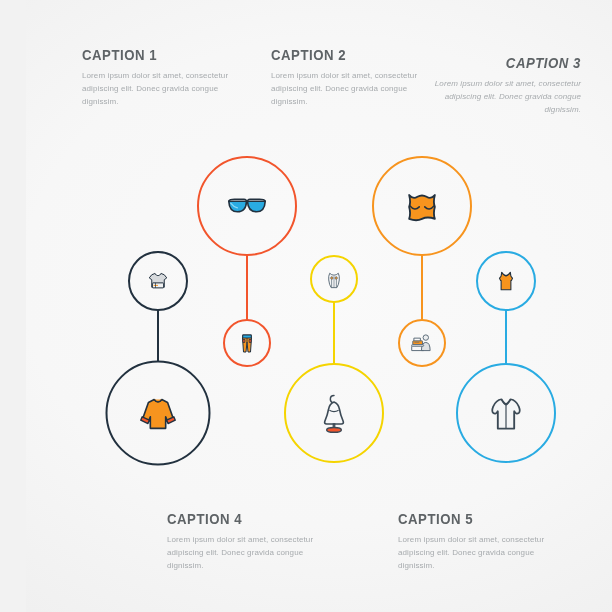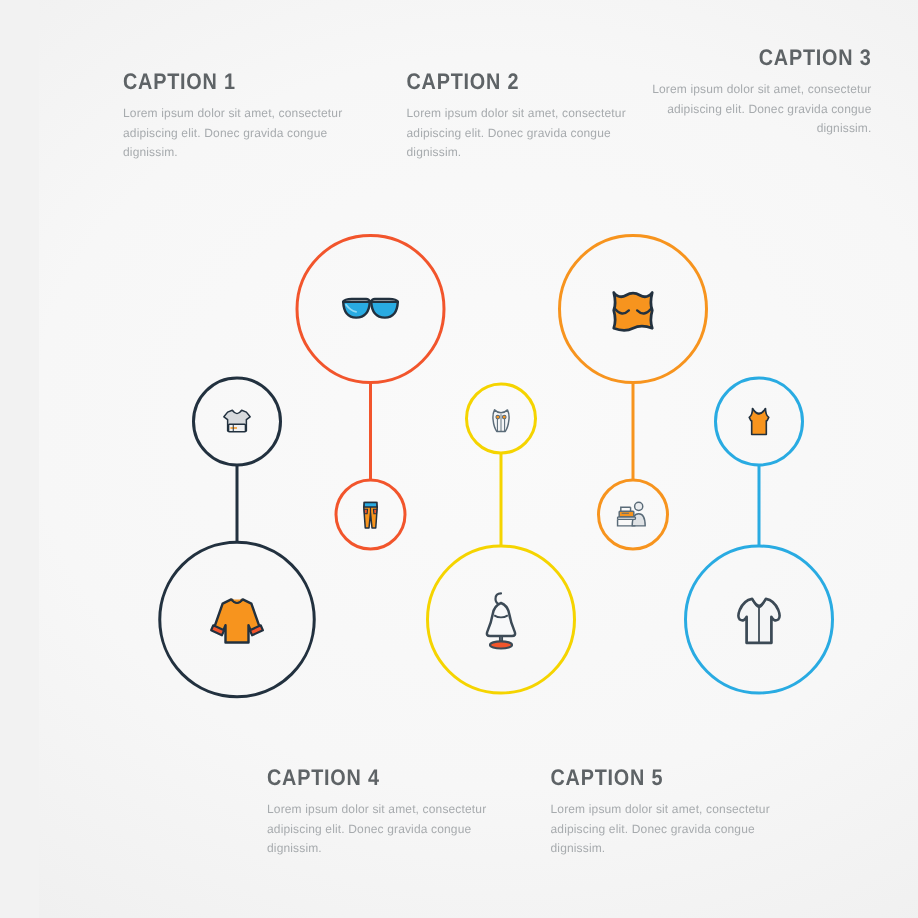--- a/index.html
+++ b/index.html
@@ -43,23 +43,23 @@
     line-height: 1.62;
     color: #a7abae;
     margin: 0;
     letter-spacing: 0.1px;
   }
   .cap-right .caption-title { text-align: right; transform-origin: right center; }
   .cap-right .caption-body  { text-align: right; }
 
   #cap1 { left: 56px;  top: 46px; }
   #cap2 { left: 245px; top: 46px; }
-  #cap3 { left: 392px; top: 30px; width: 163px; }
-  #cap4 { left: 152px; top: 510px; }
-  #cap5 { left: 341px; top: 510px; }
+  #cap3 { left: 392px; top: 54px; width: 163px; font-style: italic; }
+  #cap4 { left: 141px; top: 510px; }
+  #cap5 { left: 372px; top: 510px; }
 
   
   #graph { position: absolute; left: 0; top: 0; width: 612px; height: 612px; }
   .ring { fill: none; }
   .conn { stroke-linecap: butt; }
 
   
   .icon-slot {
     position: absolute;
     transform: translate(-50%, -50%);

